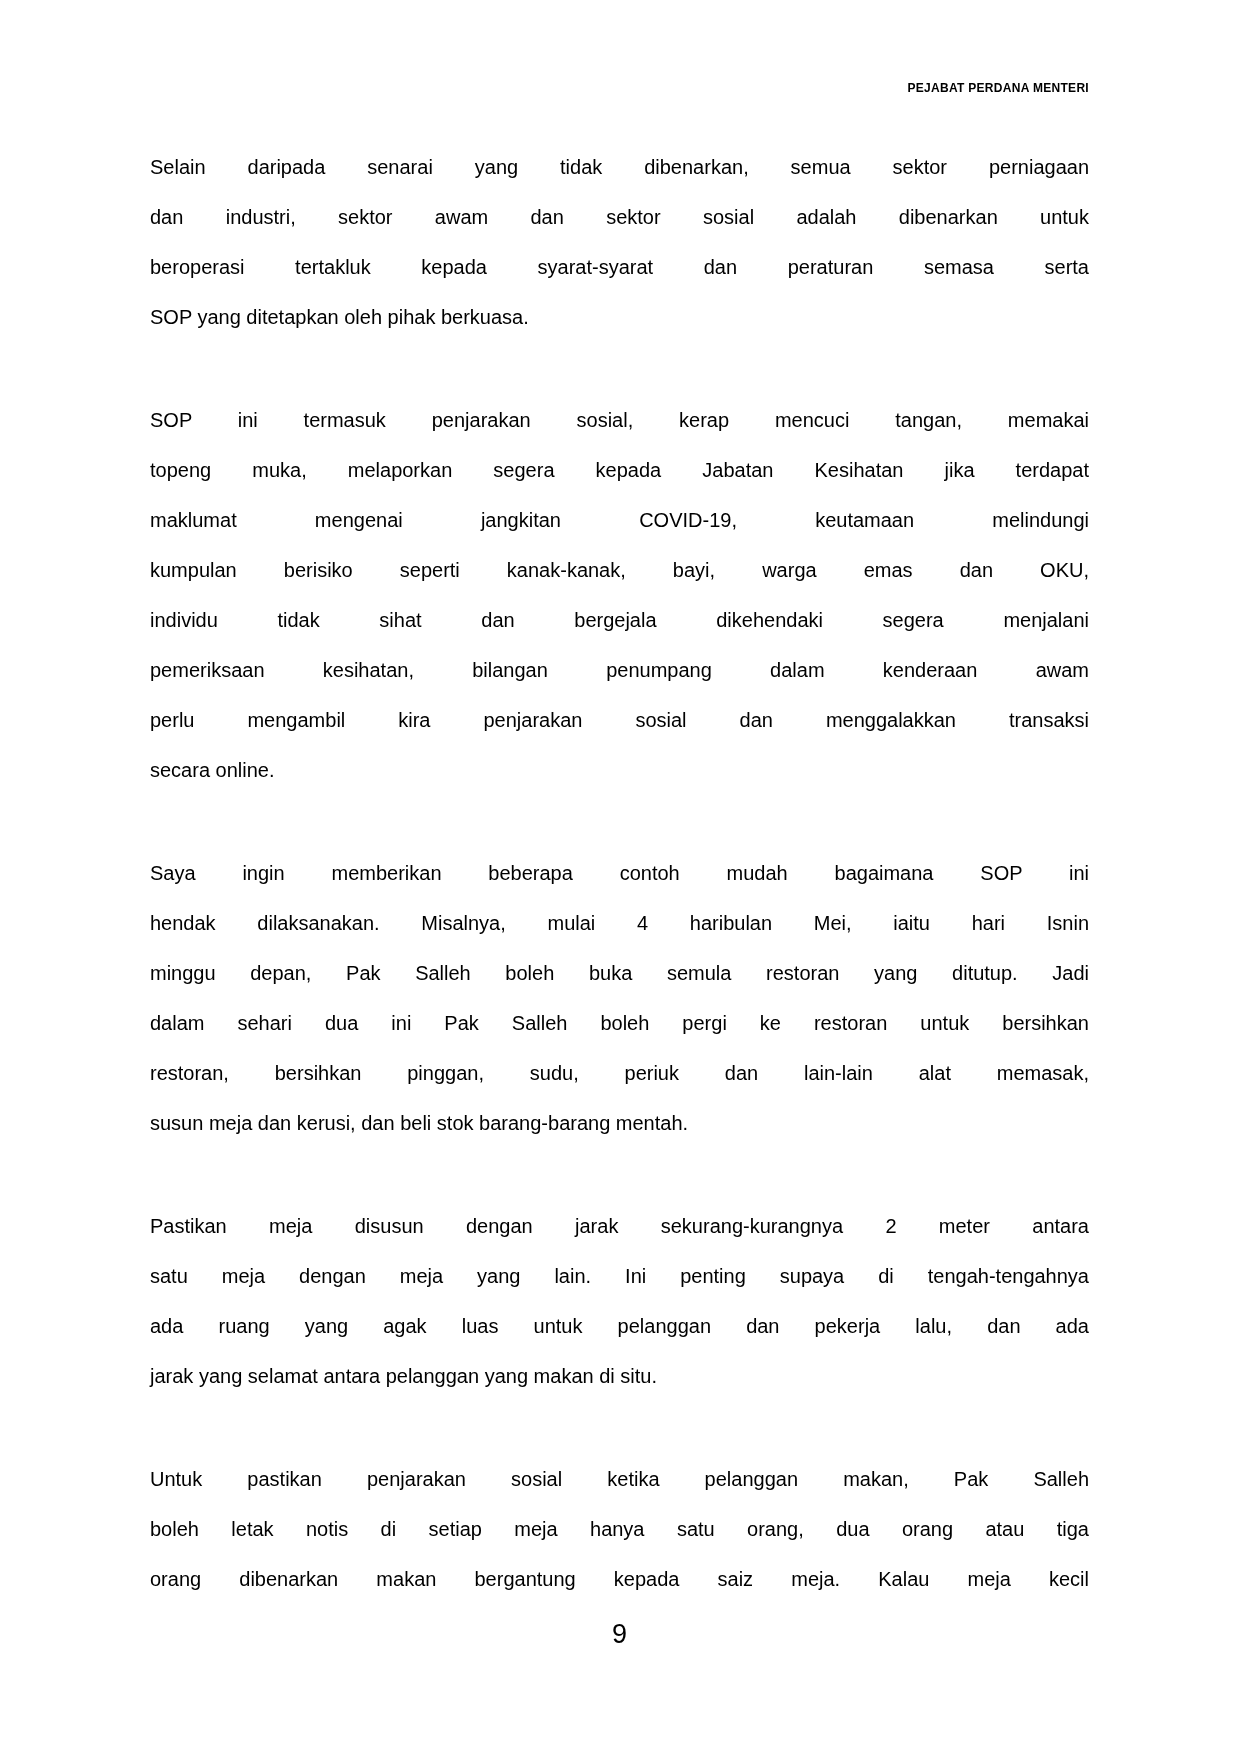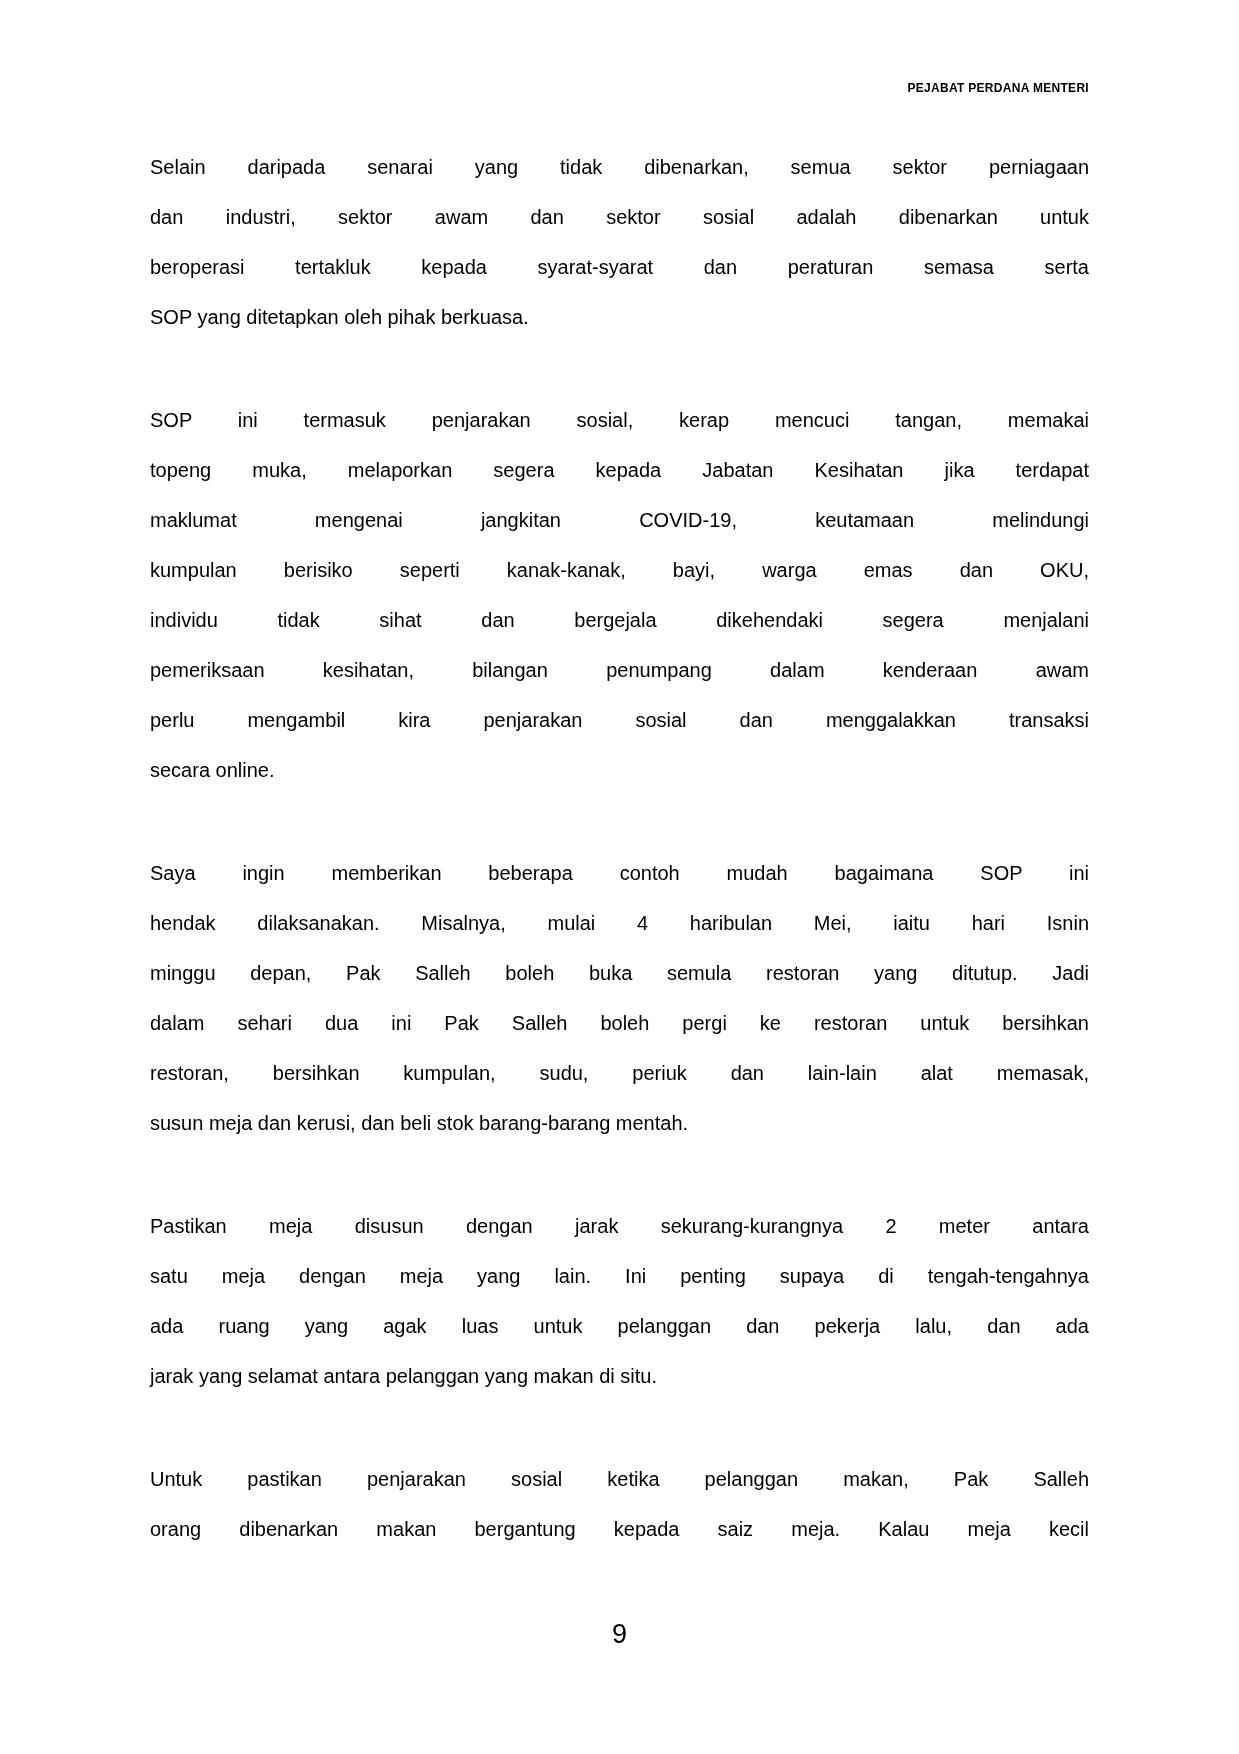--- a/index.html
+++ b/index.html
@@ -76,29 +76,30 @@
         <span class="line">individu tidak sihat dan bergejala dikehendaki segera menjalani</span>
         <span class="line">pemeriksaan kesihatan, bilangan penumpang dalam kenderaan awam</span>
         <span class="line">perlu mengambil kira penjarakan sosial dan menggalakkan transaksi</span>
         <span class="line">secara online.</span>
       </p>
       <p class="para left-last">
         <span class="line">Saya ingin memberikan beberapa contoh mudah bagaimana SOP ini</span>
         <span class="line">hendak dilaksanakan. Misalnya, mulai 4 haribulan Mei, iaitu hari Isnin</span>
         <span class="line">minggu depan, Pak Salleh boleh buka semula restoran yang ditutup. Jadi</span>
         <span class="line">dalam sehari dua ini Pak Salleh boleh pergi ke restoran untuk bersihkan</span>
-        <span class="line">restoran, bersihkan kumpulan, sudu, periuk dan lain-lain alat memasak,</span>
+        <span class="line">restoran, bersihkan pinggan, sudu, periuk dan lain-lain alat memasak,</span>
         <span class="line">susun meja dan kerusi, dan beli stok barang-barang mentah.</span>
       </p>
       <p class="para left-last">
         <span class="line">Pastikan meja disusun dengan jarak sekurang-kurangnya 2 meter antara</span>
         <span class="line">satu meja dengan meja yang lain. Ini penting supaya di tengah-tengahnya</span>
         <span class="line">ada ruang yang agak luas untuk pelanggan dan pekerja lalu, dan ada</span>
         <span class="line">jarak yang selamat antara pelanggan yang makan di situ.</span>
       </p>
       <p class="para">
         <span class="line">Untuk pastikan penjarakan sosial ketika pelanggan makan, Pak Salleh</span>
+        <span class="line">boleh letak notis di setiap meja hanya satu orang, dua orang atau tiga</span>
         <span class="line">orang dibenarkan makan bergantung kepada saiz meja. Kalau meja kecil</span>
       </p>
     </main>
 
   <div class="page-number">9</div>
 </div>
 
 </body></html>

